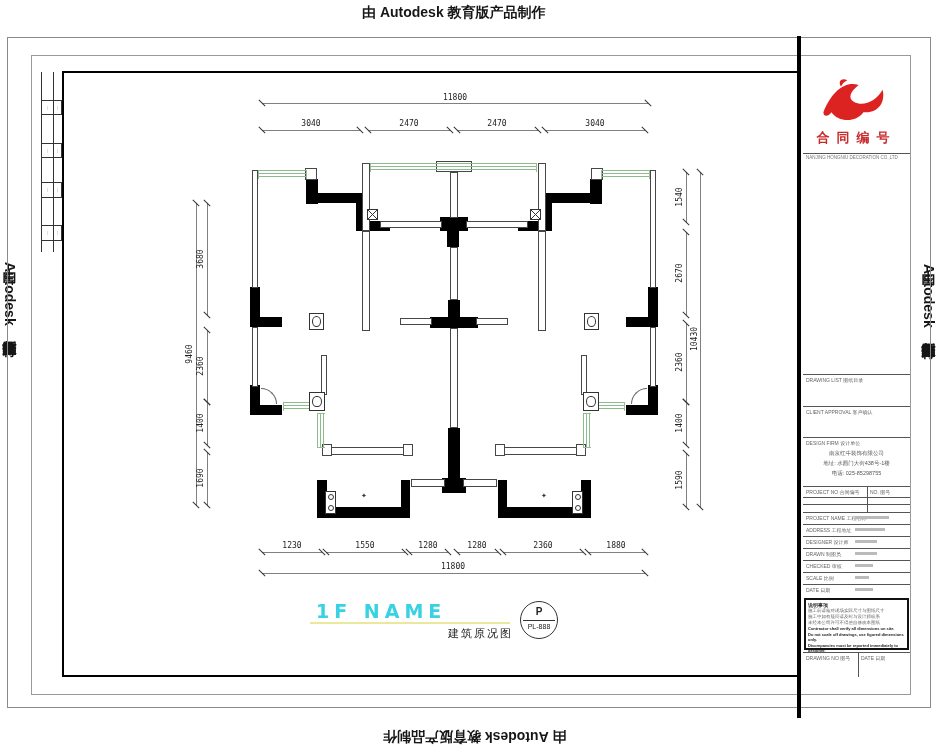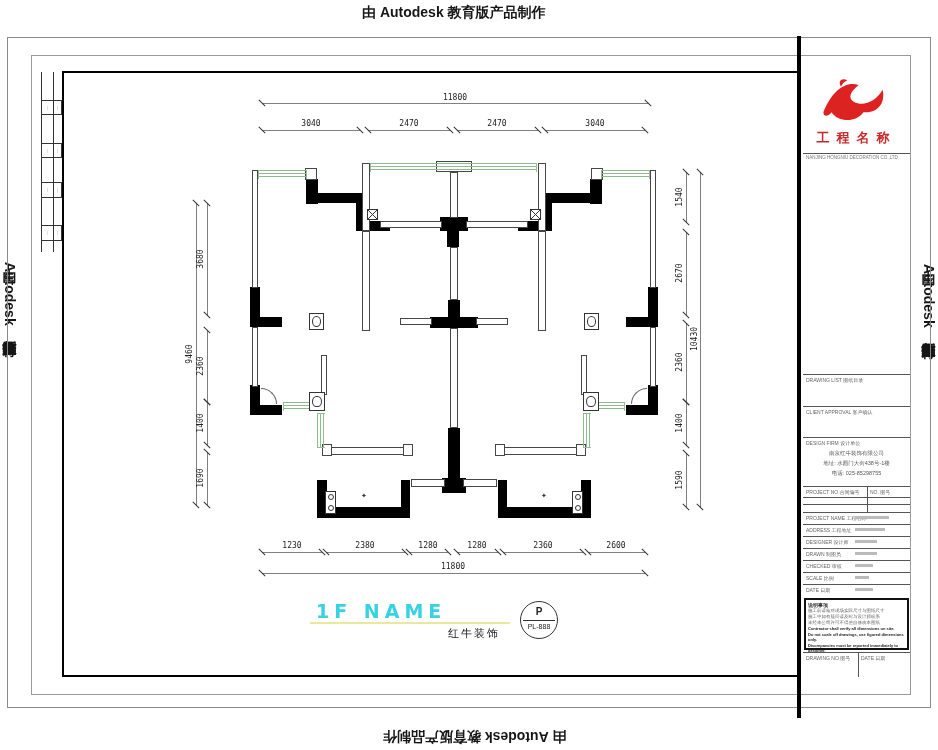--- a/index.html
+++ b/index.html
@@ -243,56 +243,56 @@
       <span class="tk" style="left: 700px; top: 507px;"></span>
     </div>
 
   <span class="dt" style="left:455px;top:97px">11800</span>
   <span class="dt" style="left:311px;top:123px">3040</span>
   <span class="dt" style="left:409px;top:123px">2470</span>
   <span class="dt" style="left:497px;top:123px">2470</span>
   <span class="dt" style="left:595px;top:123px">3040</span>
 
   <span class="dt" style="left:292px;top:545px">1230</span>
-  <span class="dt" style="left:365px;top:545px">2380</span>
+  <span class="dt" style="left:365px;top:545px">1550</span>
   <span class="dt" style="left:428px;top:545px">1280</span>
   <span class="dt" style="left:477px;top:545px">1280</span>
   <span class="dt" style="left:543px;top:545px">2360</span>
-  <span class="dt" style="left:616px;top:545px">2600</span>
+  <span class="dt" style="left:616px;top:545px">1880</span>
   <span class="dt" style="left:453px;top:566px">11800</span>
 
   <span class="dt dtv" style="left:189px;top:354px">9460</span>
   <span class="dt dtv" style="left:200px;top:259px">3680</span>
   <span class="dt dtv" style="left:200px;top:366px">2360</span>
   <span class="dt dtv" style="left:200px;top:423px">1400</span>
   <span class="dt dtv" style="left:200px;top:478px">1690</span>
 
   <span class="dt dtv" style="left:679px;top:197px">1540</span>
   <span class="dt dtv" style="left:679px;top:273px">2670</span>
   <span class="dt dtv" style="left:679px;top:362px">2360</span>
   <span class="dt dtv" style="left:679px;top:423px">1400</span>
   <span class="dt dtv" style="left:679px;top:480px">1590</span>
   <span class="dt dtv" style="left:694px;top:339px">10430</span>
 
   <div class="ptitle" style="left:316px;top:600px">1F NAME</div>
   <div class="yline" style="left:310px;top:622px;width:200px"></div>
-  <div class="psub" style="left:448px;top:626px">红牛装饰</div>
+  <div class="psub" style="left:448px;top:626px">建筑原况图</div>
   <div class="stamp" style="left:520px;top:601px">
     <div class="p">P</div>
     <div class="mid"></div>
     <div class="no">PL-888</div>
   </div>
 
   <div class="tb">
 
     <svg class="abs" style="left:14px;top:4px" width="80" height="52" viewBox="0 0 100 64">
       <path d="M8 46 C18 20 36 6 52 12 C42 20 38 28 46 33 C58 40 74 32 82 18 C86 34 76 48 58 46 C48 60 26 58 18 46 C14 52 8 52 8 46 Z" fill="#d22"></path>
       <path d="M30 14 C26 8 30 2 38 6 C34 8 32 10 30 14 Z" fill="#d22"></path>
     </svg>
-    <div class="brand" style="top:58px">工程名称</div>
+    <div class="brand" style="top:58px">合同编号</div>
     <div class="hl" style="top:82px"></div>
     <div class="caption" style="top:84px">NANJING HONGNIU DECORATION CO.,LTD</div>
 
     <div class="hl" style="top:303px"></div>
     <div class="lab" style="left:3px;top:306px">DRAWING LIST 图纸目录</div>
     <div class="hl" style="top:335px"></div>
     <div class="lab" style="left:3px;top:338px">CLIENT APPROVAL 客户确认</div>
     <div class="hl" style="top:366px"></div>
     <div class="lab" style="left:3px;top:369px">DESIGN FIRM 设计单位</div>
     <div class="cinfo" style="top:378px">南京红牛装饰有限公司</div>

